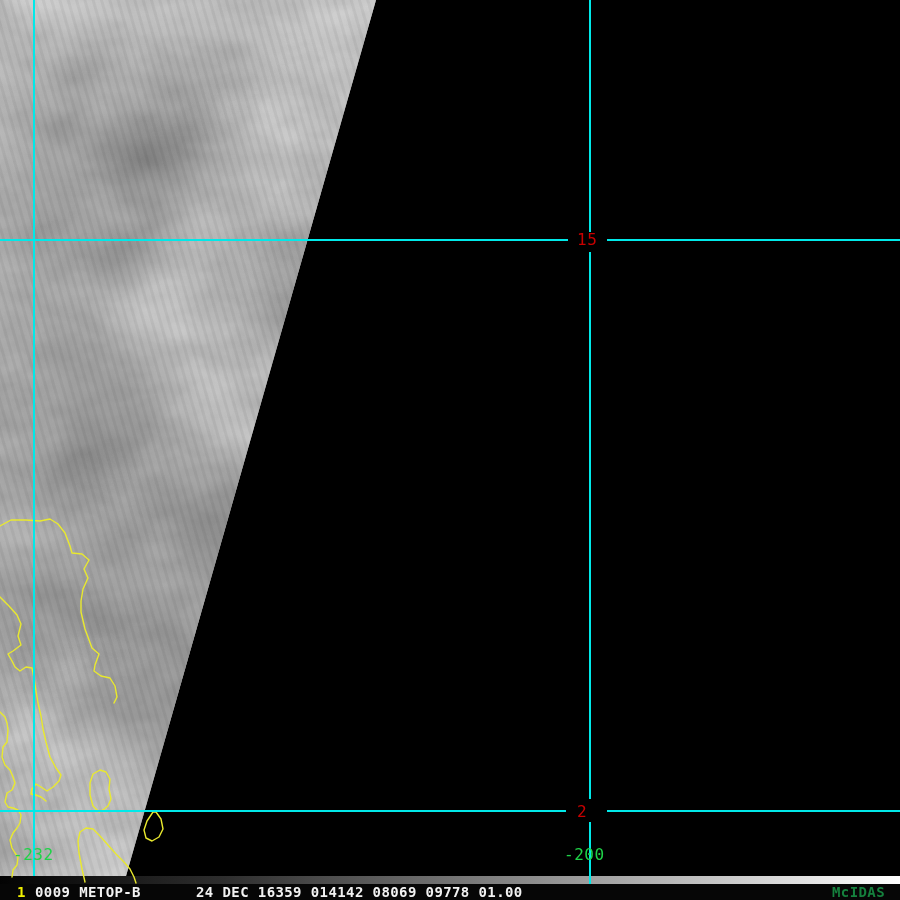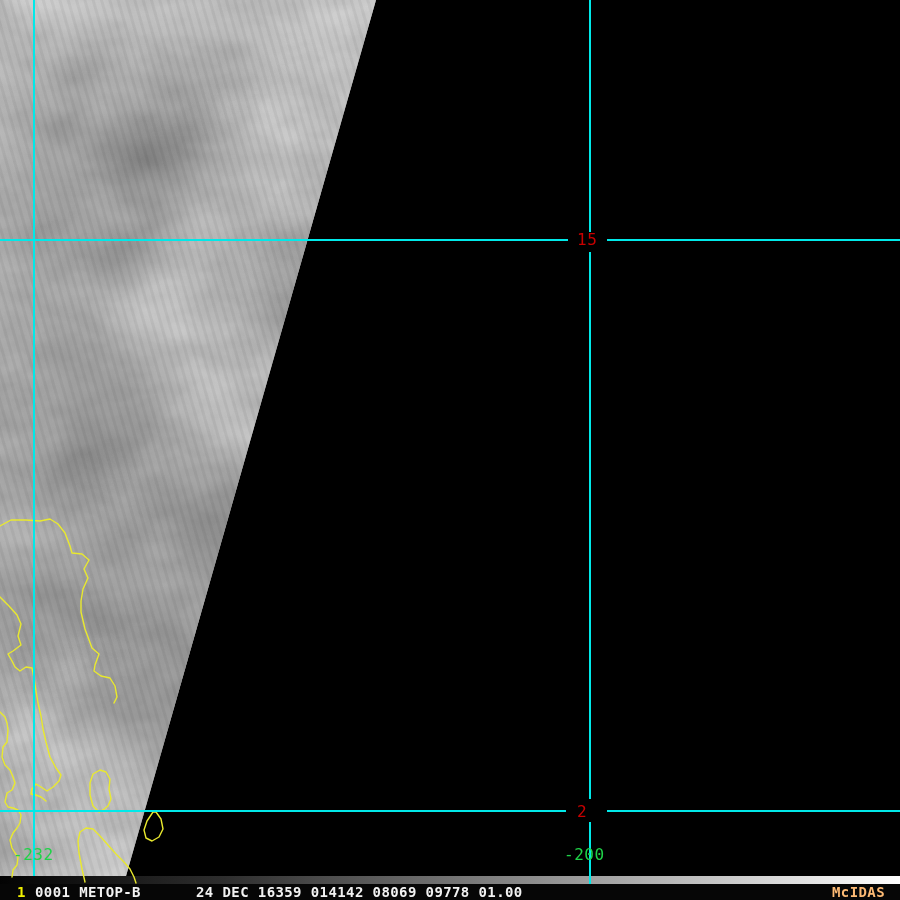--- a/index.html
+++ b/index.html
@@ -15,21 +15,21 @@
   }
   
   .statusbar{
     position:absolute;left:0;top:884px;width:900px;height:16px;background:#060606;
     font-size:14px;font-weight:bold;line-height:16px;color:#f2f2f2;
   }
   .statusbar span{position:absolute;top:0;white-space:pre;letter-spacing:0.4px;}
   .frame-num{left:17px;color:#f0f000;}
   .img-label{left:35px;}
   .img-time{left:196px;}
-  .brand{left:832px;color:#fdba74;}
+  .brand{left:832px;color:#15803d;}
   
   .coord-label{
     position:absolute;font-weight:normal;font-size:16px;line-height:14px;
     letter-spacing:0.5px;white-space:pre;
   }
   .lat{color:#c80000;}
   .lon{color:#1fd348;}
   .lat-15{left:577px;top:233px;}
   .lat-10{left:577px;top:805px;}
   .lon-m125{left:13px;top:848px;}
@@ -37,21 +37,21 @@
 </style>
 </head>
 <body>
 
 <div class="screen">
 
   <div class="graybar"></div>
 
   <div class="statusbar">
     <span class="frame-num">1</span>
-    <span class="img-label">0001 METOP-B</span>
+    <span class="img-label">0009 METOP-B</span>
     <span class="img-time">24 DEC 16359 014142 08069 09778 01.00</span>
     <span class="brand">McIDAS</span>
   </div>
 
   <svg class="overlay-svg" width="900" height="900" viewBox="0 0 900 900">
     <defs>
       <clipPath id="swath">
         <polygon points="0,0 376,0 126,876 0,876"></polygon>
       </clipPath>
       <filter id="clouds" x="-2%" y="-2%" width="104%" height="104%">

